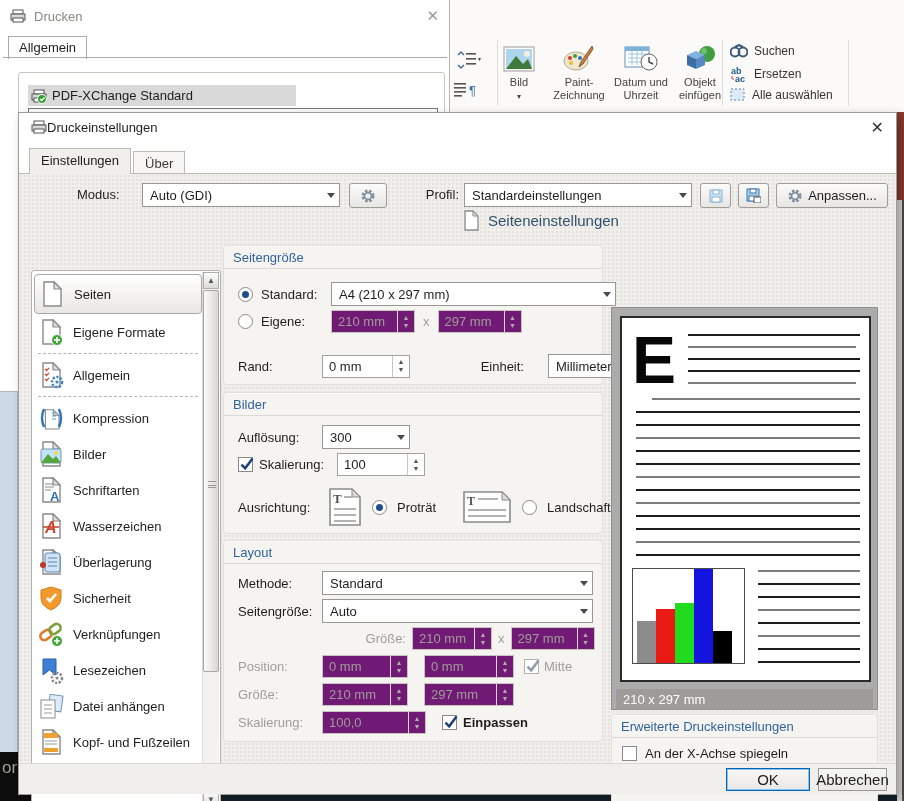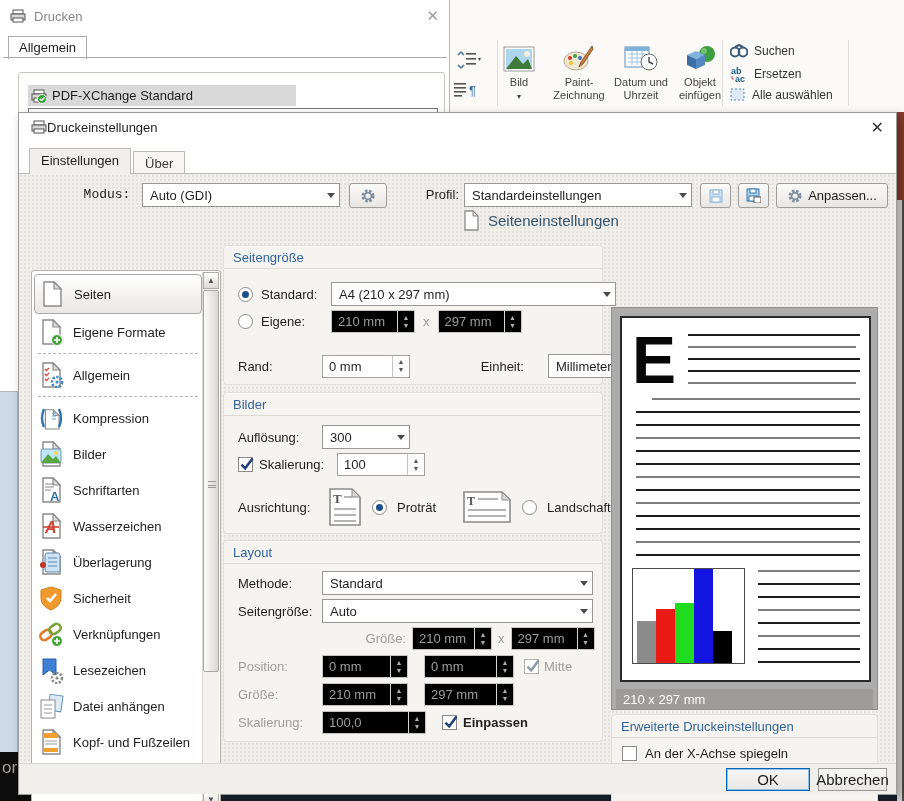--- a/index.html
+++ b/index.html
@@ -65,21 +65,21 @@
   .sb-grip { position:absolute; left:4px; top:50%; width:8px; height:7px; border-top:1px solid #999; border-bottom:1px solid #999; }
   .sb-grip:after { content:""; position:absolute; left:0; top:3px; width:8px; border-top:1px solid #999; }
 
   
   .sect { position:absolute; background:#f6f4f1; border:1px solid #e2dfda; border-radius:4px; box-shadow:0 1px 0 rgba(255,255,255,.7) inset; }
   .sect-title { padding:4px 0 3px 9px; border-bottom:1px solid #dcd9d4; }
   .row { position:absolute; display:flex; align-items:center; }
   .spin { background:#fff; border:1px solid #a3a19e; height:23px; display:flex; align-items:center; }
   .spin .val { flex:1; padding-left:6px; }
   .spin .btns { width:17px; height:100%; border-left:1px solid #c7c5c1; display:flex; flex-direction:column; align-items:center; justify-content:center; font-size:7px; color:#555; line-height:8px; }
-  .spin.dis, .dd.dis { background:#000000; border-color:#c8c5c0; color:#a09d98; }
+  .spin.dis, .dd.dis { background:#701a75; border-color:#c8c5c0; color:#a09d98; }
   .spin.dis .btns { color:#b0ada8; border-left-color:#d8d5d0; }
   .radio { width:15px; height:15px; border:1px solid #8a8a8a; border-radius:50%; background:#fff; position:relative; flex:none; }
   .radio.on:after { content:""; position:absolute; left:3px; top:3px; width:7px; height:7px; border-radius:50%; background:#1f4e8c; }
   .cb { width:15px; height:15px; border:1px solid #8a8a8a; background:#fff; position:relative; flex:none; }
   .cb svg { position:absolute; left:0px; top:-2px; }
   .graylbl { color:#a09d98; }
 
   
   .pframe { left:592px; top:133px; width:267px; height:403px; background:#acacac; border:1px solid #8f8f8f; }
   .ppage { position:absolute; left:8px; top:8px; width:251px; height:366px; background:#fff; border:2px solid #2a2a2a; }
@@ -256,21 +256,21 @@
       <span class="dlg-close">✕</span>
     </div>
     <div class="tabstrip">
       <span class="tab active">Einstellungen</span>
       <span class="tab inactive">Über</span>
     </div>
 
     <div class="dlg-body tex">
 
       <div class="abs" style="left:0; top:8px; width:877px; height:26px;">
-        <span class="abs lbl" style="left:58px; top:5px; width:60px; text-align:center;font-family:Liberation Mono, monospace;">Modus:</span>
+        <span class="abs lbl" style="left:58px; top:5px; width:60px; text-align:left;">Modus:</span>
         <span class="abs dd" style="left:123px; top:1px; width:198px;">
             <span>Auto (GDI)</span>
             <span class="caret"></span>
           </span>
         <span class="abs toolbtn" style="left:330px; top:1px; width:38px;">
             <svg width="16" height="16">
               <use href="#gear"></use>
             </svg>
           </span>
         <span class="abs lbl" style="left:378px; top:5px; width:62px; text-align:right;">Profil:</span>

